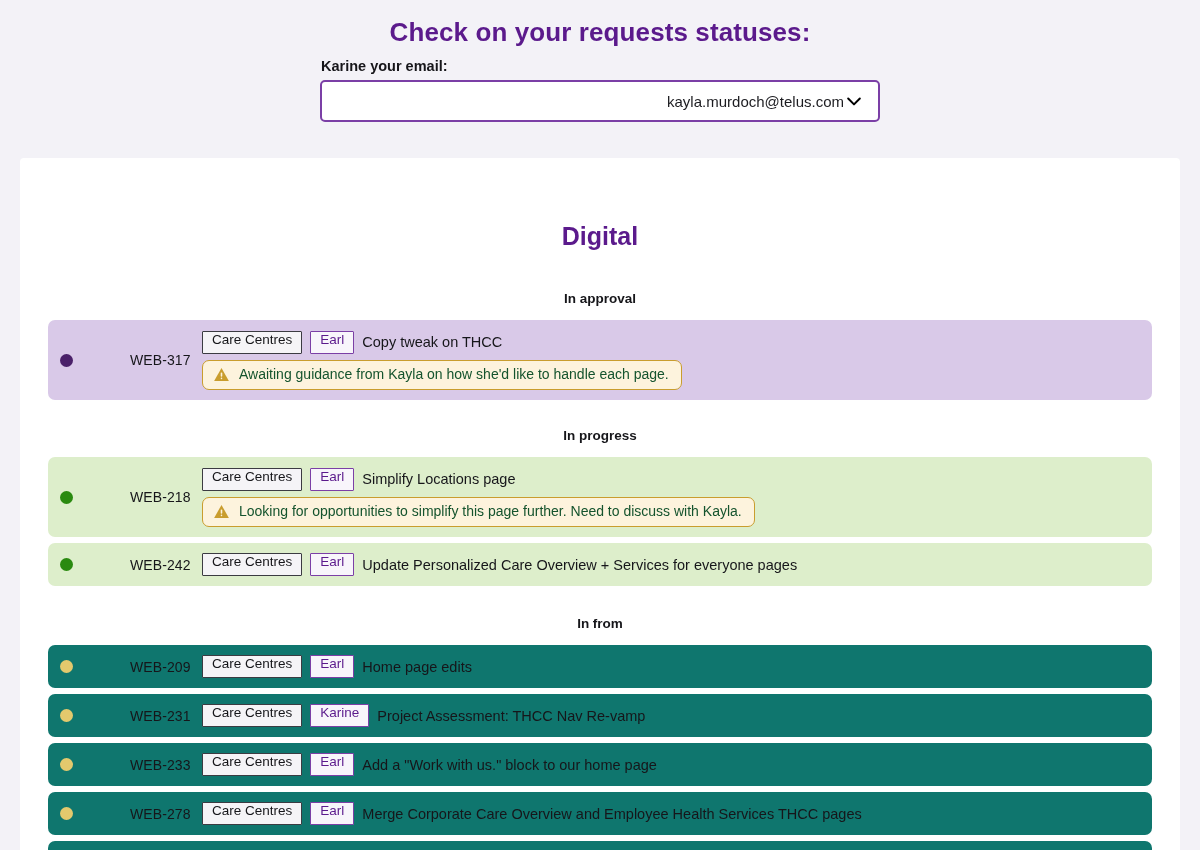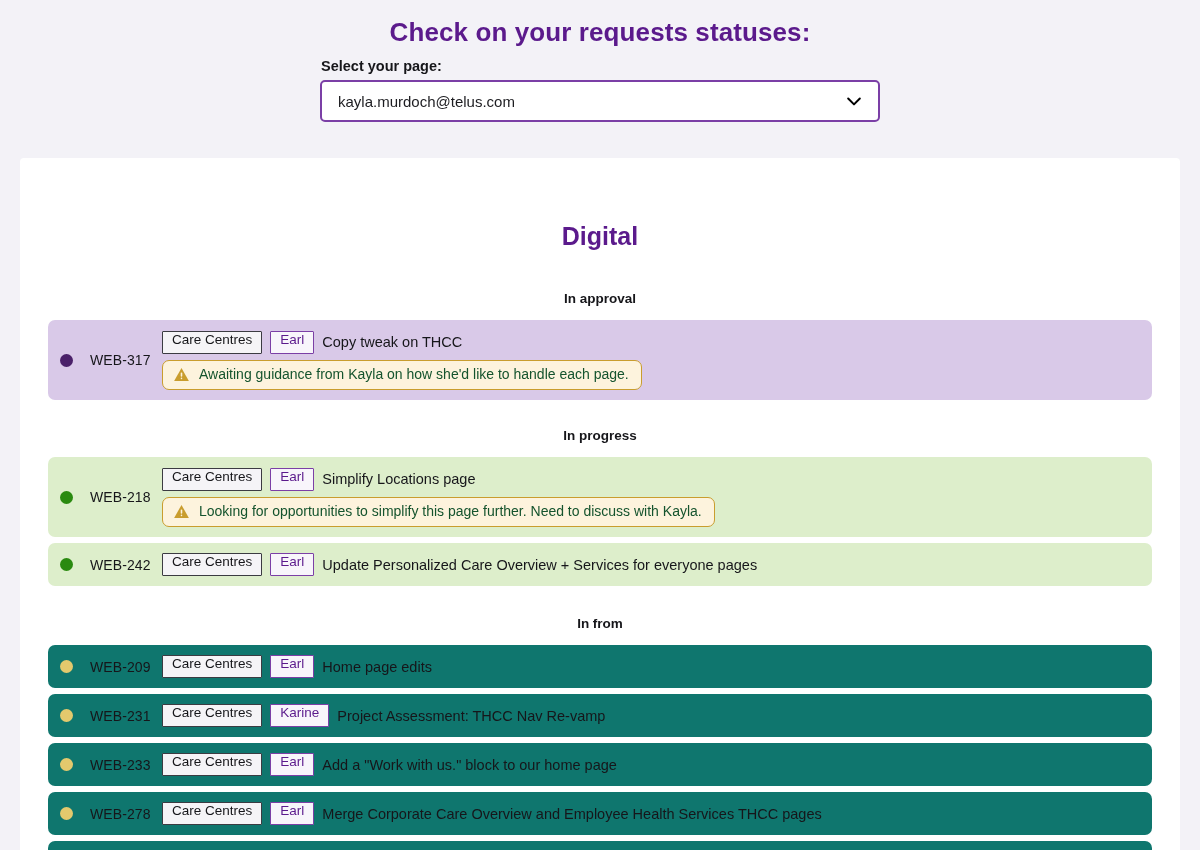--- a/index.html
+++ b/index.html
@@ -44,21 +44,21 @@
   }
   .select-wrap {
     width: 560px;
     height: 42px;
     margin-top: 6px;
     background: #ffffff;
     border: 2px solid #7b3fa6;
     border-radius: 5px;
     display: flex;
     align-items: center;
-    justify-content: space-between;
+    justify-content: flex-end;
     padding: 0 14px 0 16px;
     cursor: pointer;
   }
   .select-value {
     font-size: 15px;
     color: #1c1c20;
   }
   .chev {
     width: 20px;
     height: 20px;
@@ -121,20 +121,21 @@
   }
   .dot.purple { background: #4a2069; }
   .dot.green  { background: #2a8a10; }
   .dot.yellow { background: #e3c96d; }
 
   .ticket {
     font-size: 14px;
     color: #16161a;
     flex: 0 0 72px;
     letter-spacing: 0.1px;
+    margin-left: 40px;
   }
 
   .row-body {
     display: flex;
     flex-direction: column;
     gap: 6px;
     padding: 8px 0;
     flex: 1 1 auto;
     min-width: 0;
   }
@@ -188,21 +189,21 @@
     white-space: nowrap;
   }
   .warn-icon { width: 17px; height: 17px; flex: 0 0 17px; display:block; }
 </style>
 </head>
 <body>
 
 <div class="top-band">
   <h1 class="page-heading">Check on your requests statuses:</h1>
 
-  <div class="select-label">Select your page:</div>
+  <div class="select-label">Karine your email:</div>
 
   <div class="select-wrap">
     <span class="select-value">kayla.murdoch@telus.com</span>
     <span>
       <svg class="chev" viewBox="0 0 24 24" fill="none" stroke="#000000" stroke-width="2.4" stroke-linecap="round" stroke-linejoin="round">
           <polyline points="5 9 12 16 19 9"></polyline>
         </svg>
     </span>
   </div>
 </div>

